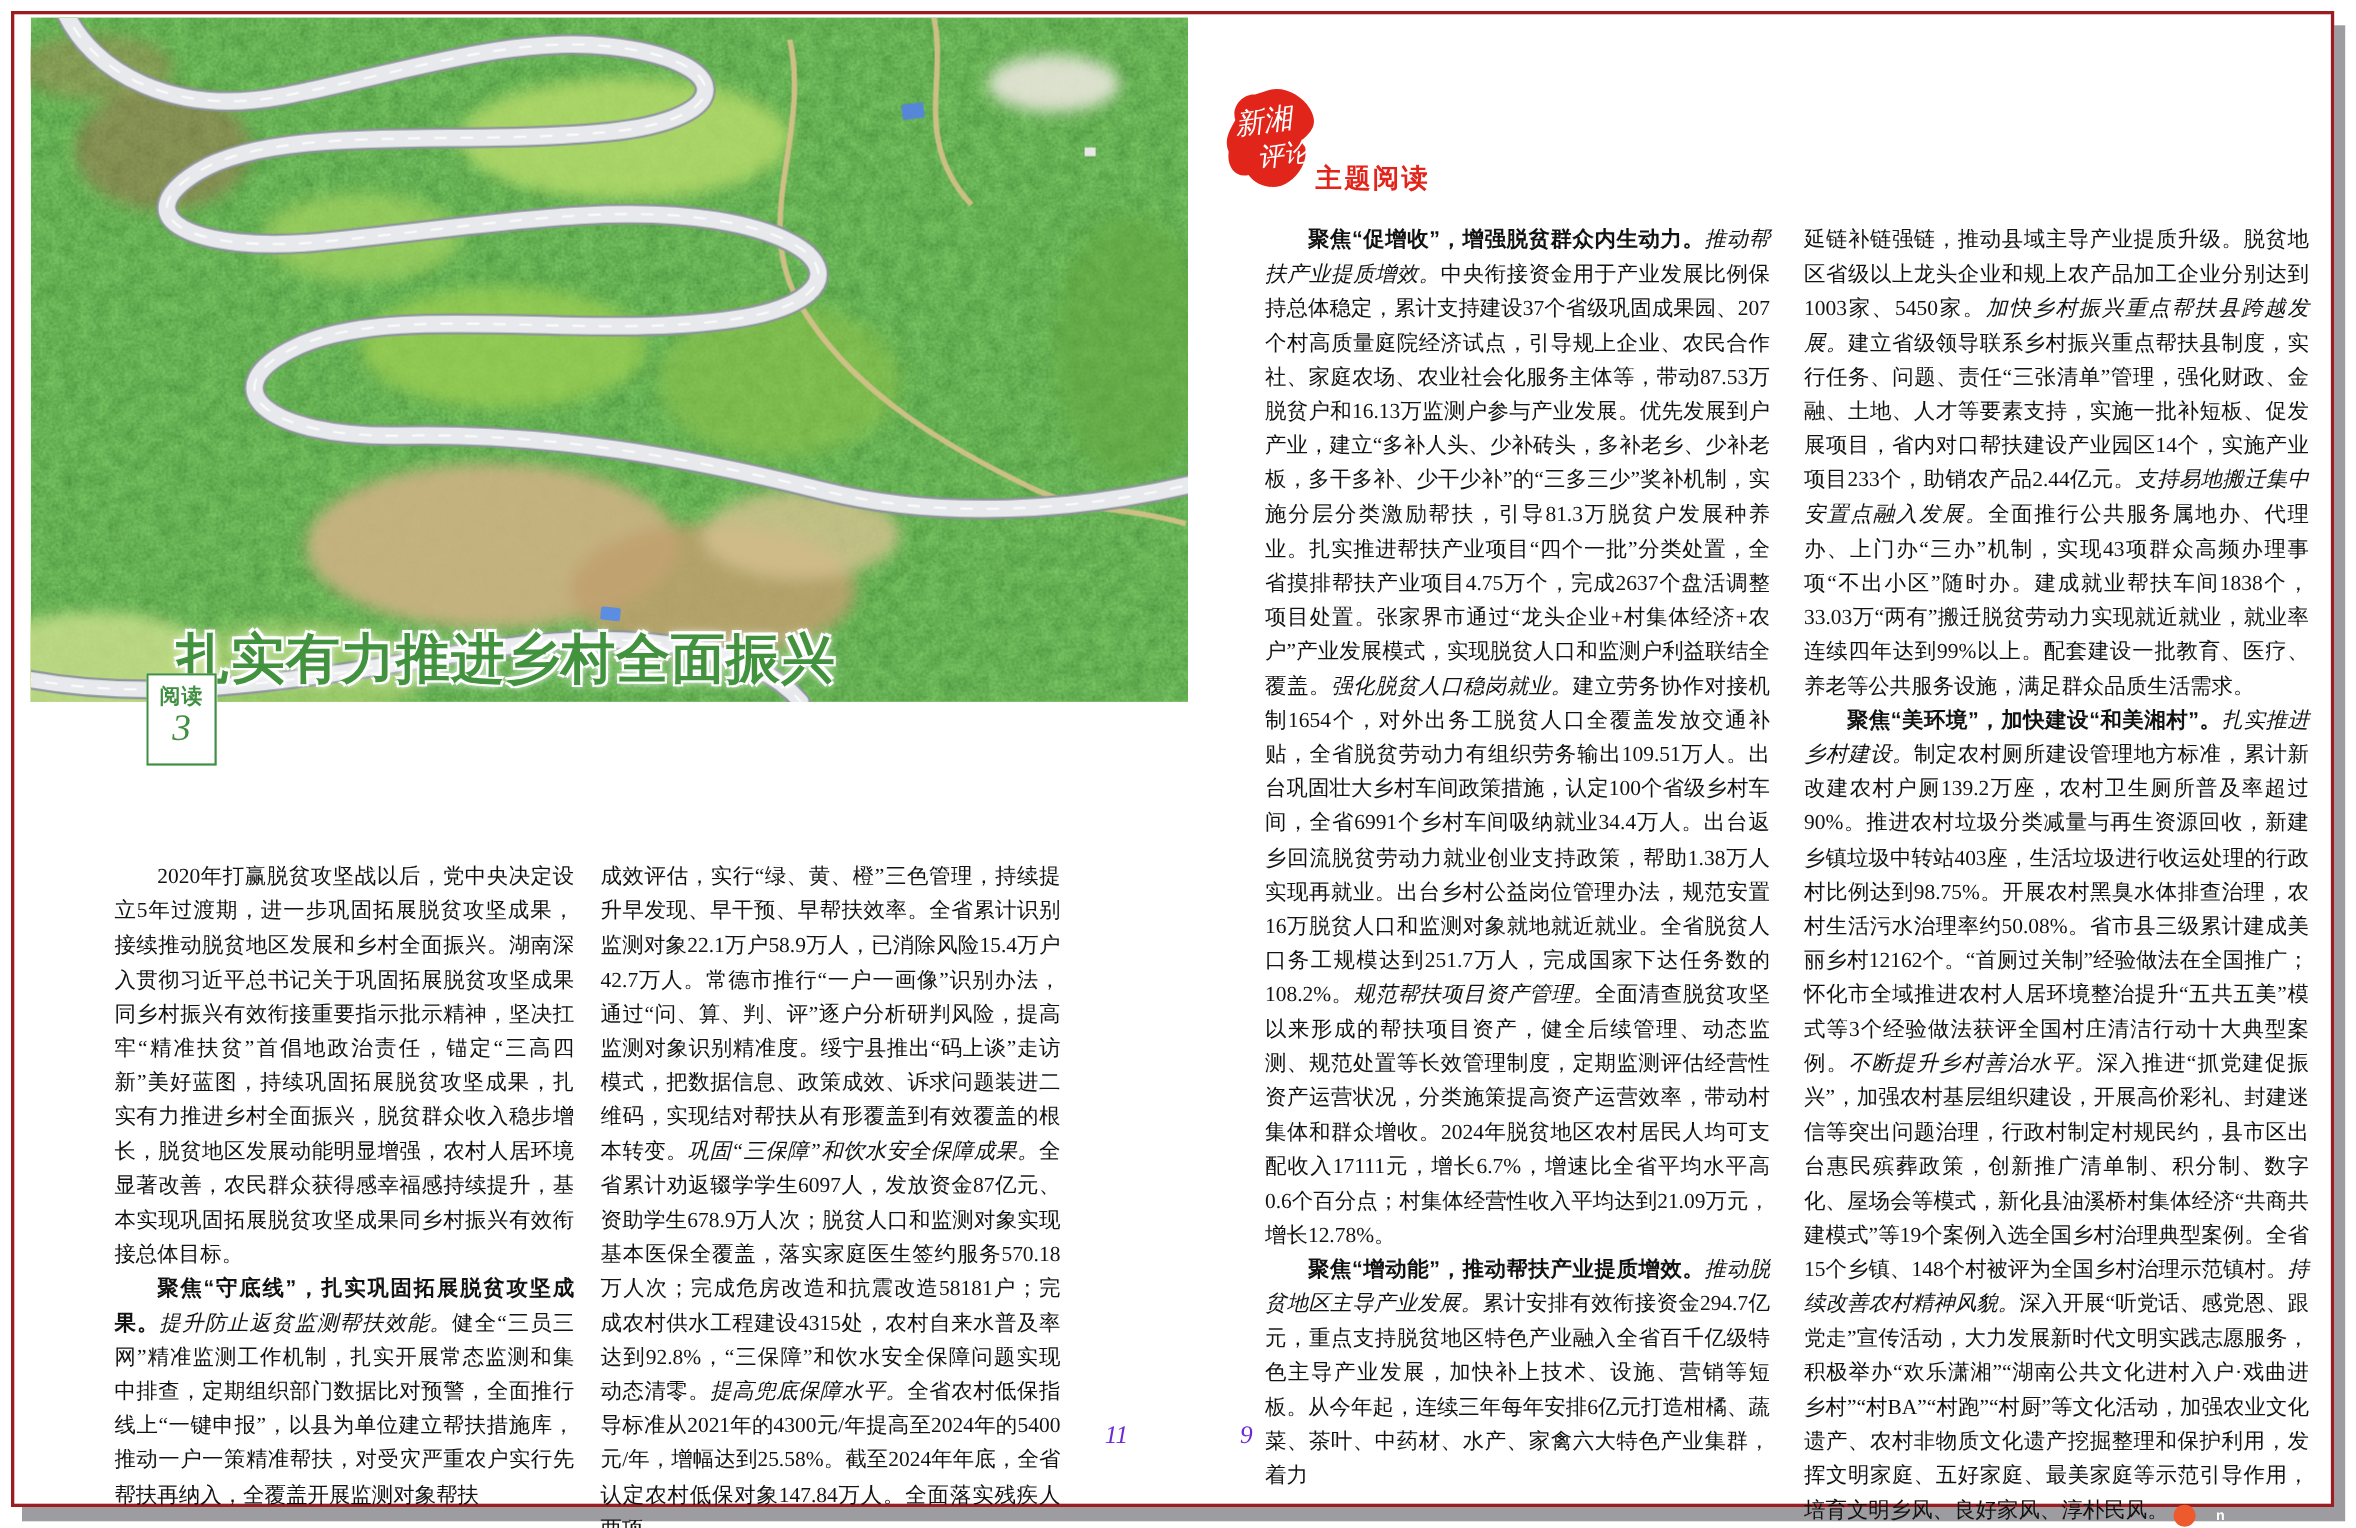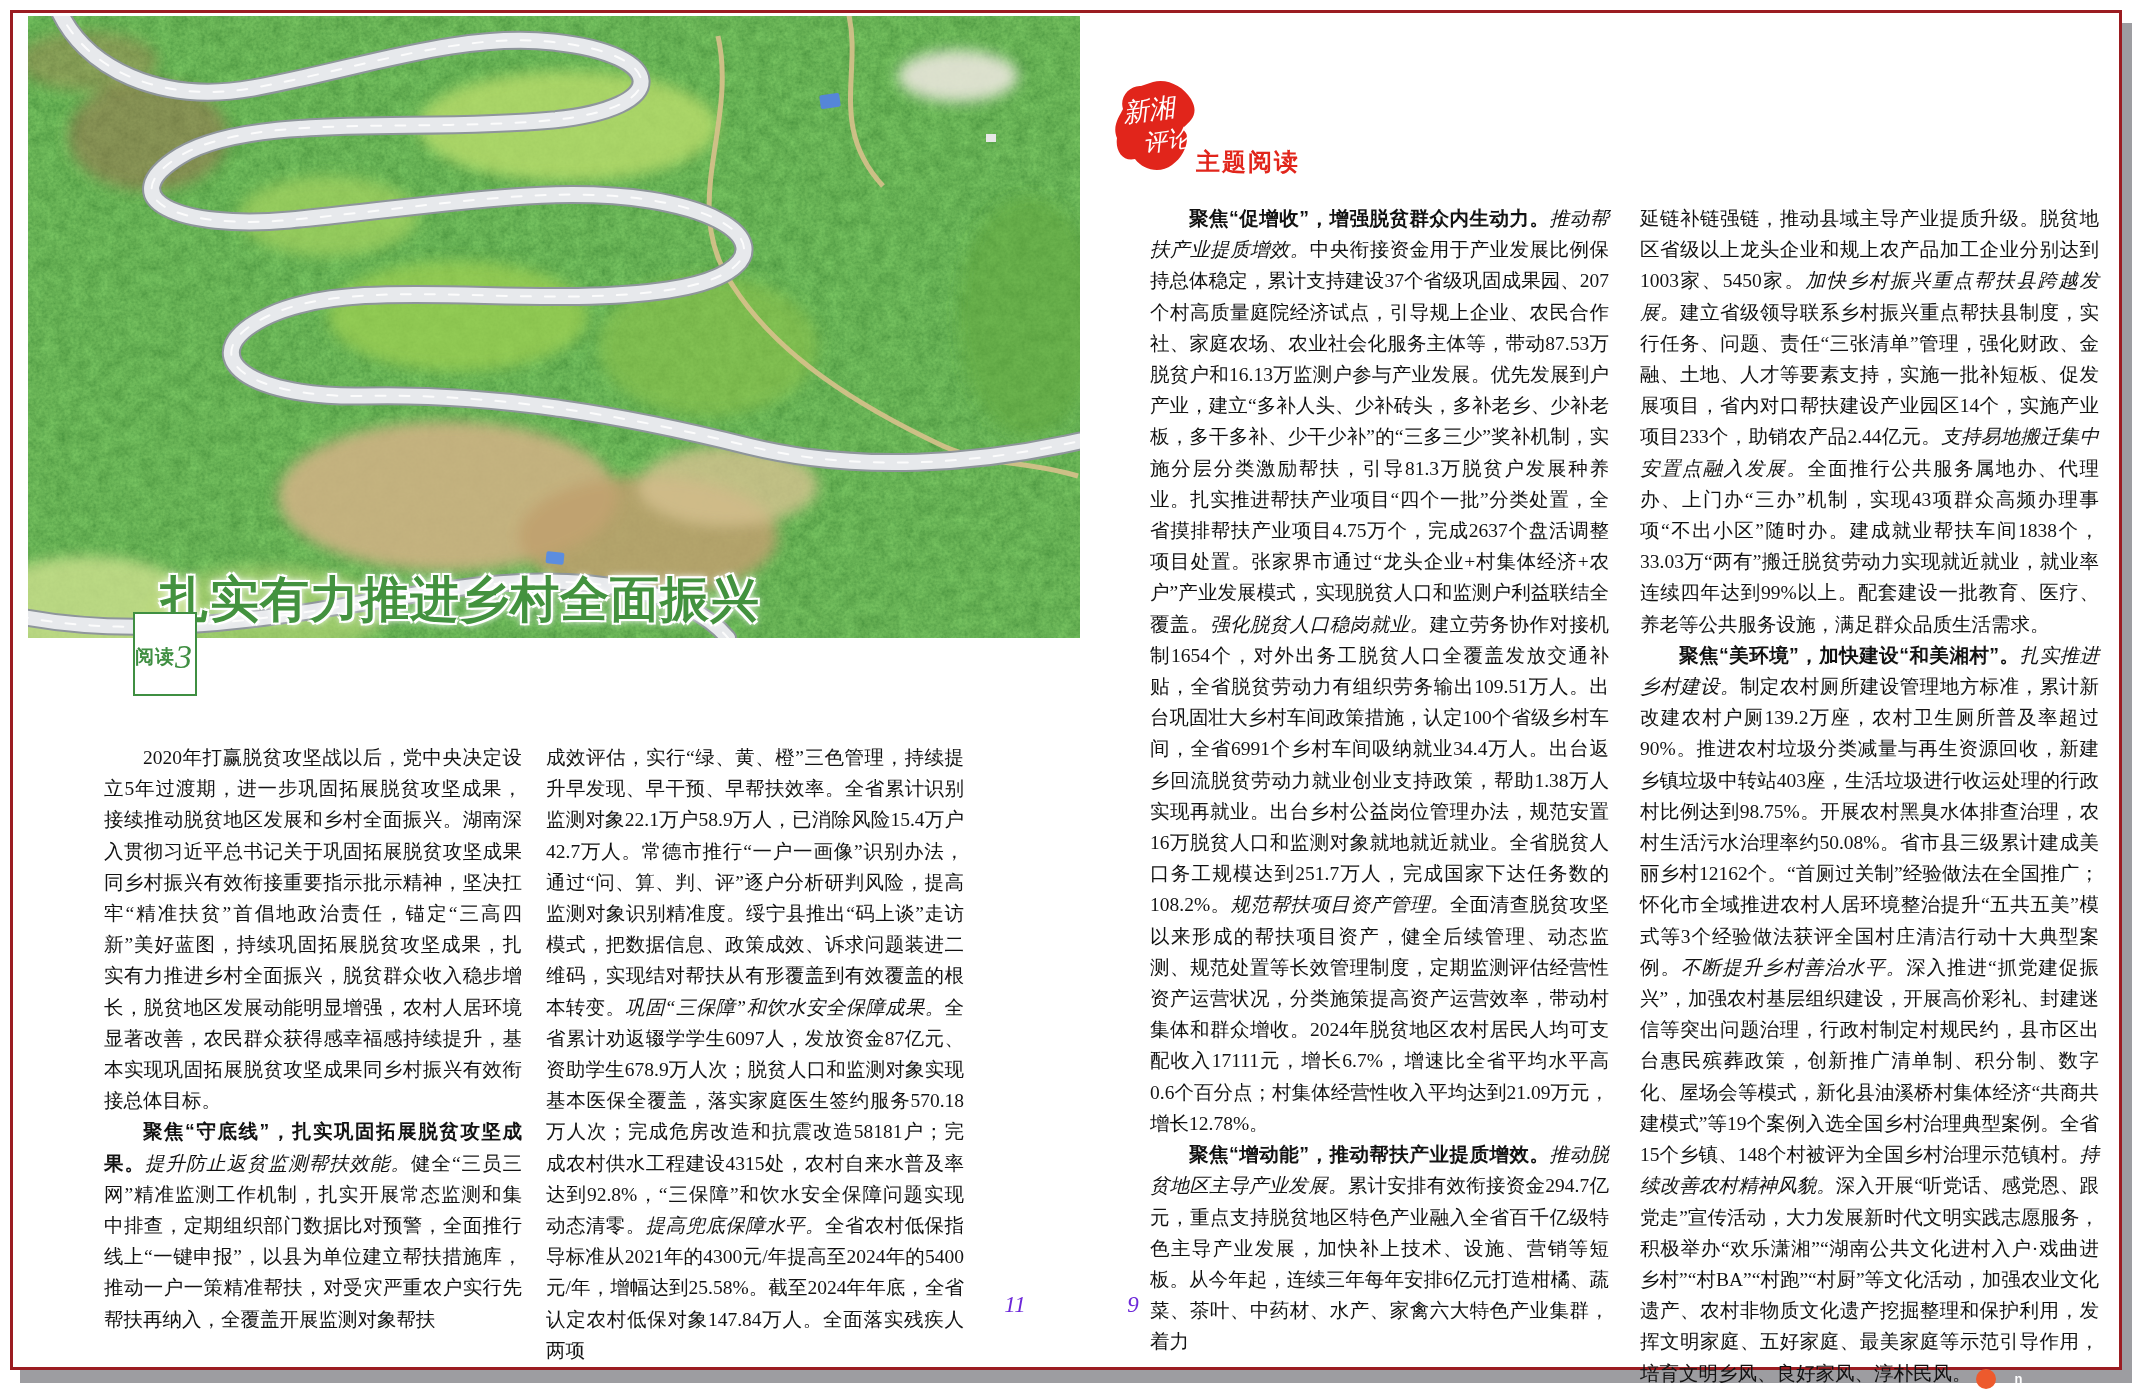--- a/index.html
+++ b/index.html
@@ -3,34 +3,34 @@
 <meta charset="utf-8">
 <style>
   html,body{margin:0;padding:0;background:#ffffff;}
   .canvas{position:relative;width:2142px;height:1389px;background:#fff;overflow:hidden;
           font-family:"Liberation Serif",serif;}
   .sheet{position:absolute;left:10px;top:10px;width:2112px;height:1360px;background:#fff;
          border:3px solid #9b1c21;box-sizing:border-box;box-shadow:10px 13px 0 #9d9da1;}
   .photo{position:absolute;left:28px;top:16px;width:1052px;height:622px;overflow:hidden;}
   .photo svg{display:block;width:100%;height:100%;}
   .read-badge{position:absolute;left:133px;top:612px;width:64px;height:84px;background:#fff;
-        border:2px solid #3f8f42;box-sizing:border-box;z-index:6;display:flex;flex-direction:row;
+        border:2px solid #3f8f42;box-sizing:border-box;z-index:6;display:flex;flex-direction:column;
         align-items:center;justify-content:flex-start;padding-top:6px;}
   .read-badge .lbl{color:#3f8f42;font-weight:800;font-size:19px;letter-spacing:1px;
         font-family:"Liberation Sans",sans-serif;}
   .read-badge .num{color:#3f8f42;font-style:italic;font-size:34px;line-height:34px;
         font-family:"Liberation Serif",serif;}
   .main-title{position:absolute;left:150px;top:566px;width:620px;text-align:center;z-index:5;
         color:#43923f;font-weight:900;font-size:49px;line-height:66px;letter-spacing:1px;
         font-family:"Liberation Sans",sans-serif;
         text-shadow:0 0 3px #fff,0 0 6px #fff,2px 2px 0 #fff,-2px -2px 0 #fff,2px -2px 0 #fff,-2px 2px 0 #fff,0 0 10px #fff;}
   .author{position:absolute;left:150px;top:722px;width:620px;text-align:center;font-size:25px;
         color:#141414;font-style:italic;letter-spacing:2px;}
   .bodycol{position:absolute;text-align:justify;color:#121212;font-size:19.5px;line-height:31.2px;}
-  .col-l{width:418px;top:742px;height:505px;}
+  .col-l{width:418px;top:782px;height:505px;}
   #col-l1{left:104px;} #col-l2{left:546px;}
   .col-r{width:459px;top:203px;height:1048px;}
   #col-r1{left:1150px;} #col-r2{left:1640px;}
   .bodycol p{margin:0;padding:0;}
   .ind{text-indent:2em;}
   .noind{text-indent:0;}
   .rb{font-weight:800;font-family:"Liberation Sans",sans-serif;}
   .rk{font-style:italic;}
   .endmark{display:inline-block;width:20px;height:20px;border-radius:50%;background:#ed5a2d;
         color:#fff;font-size:13px;line-height:20px;text-align:center;font-weight:800;

